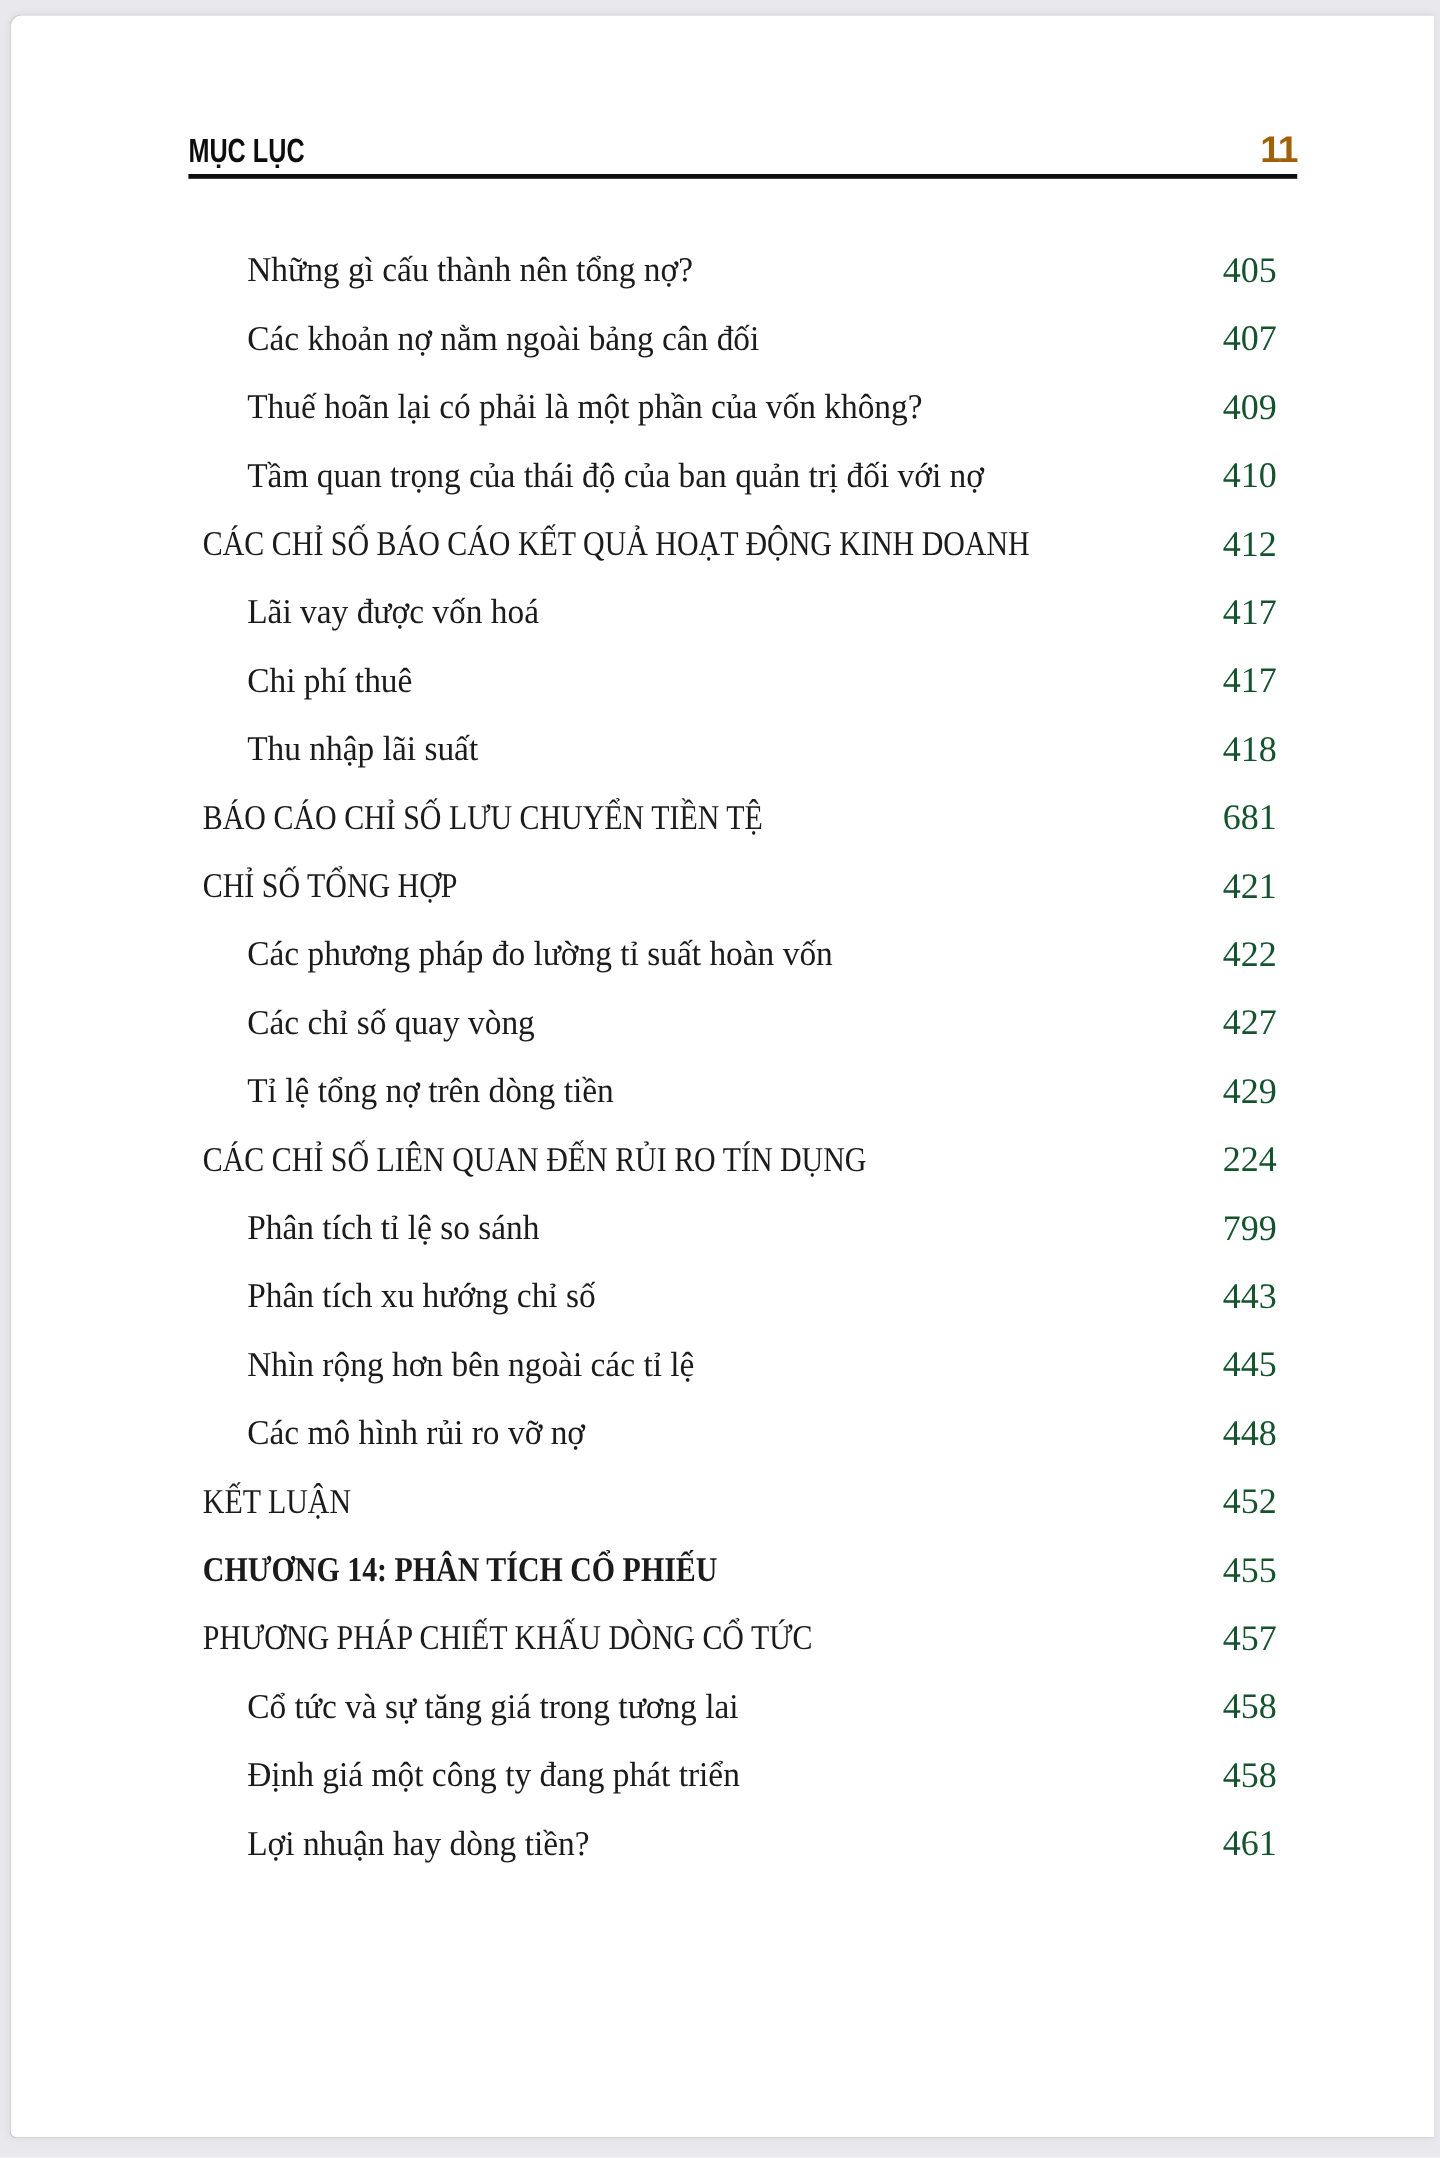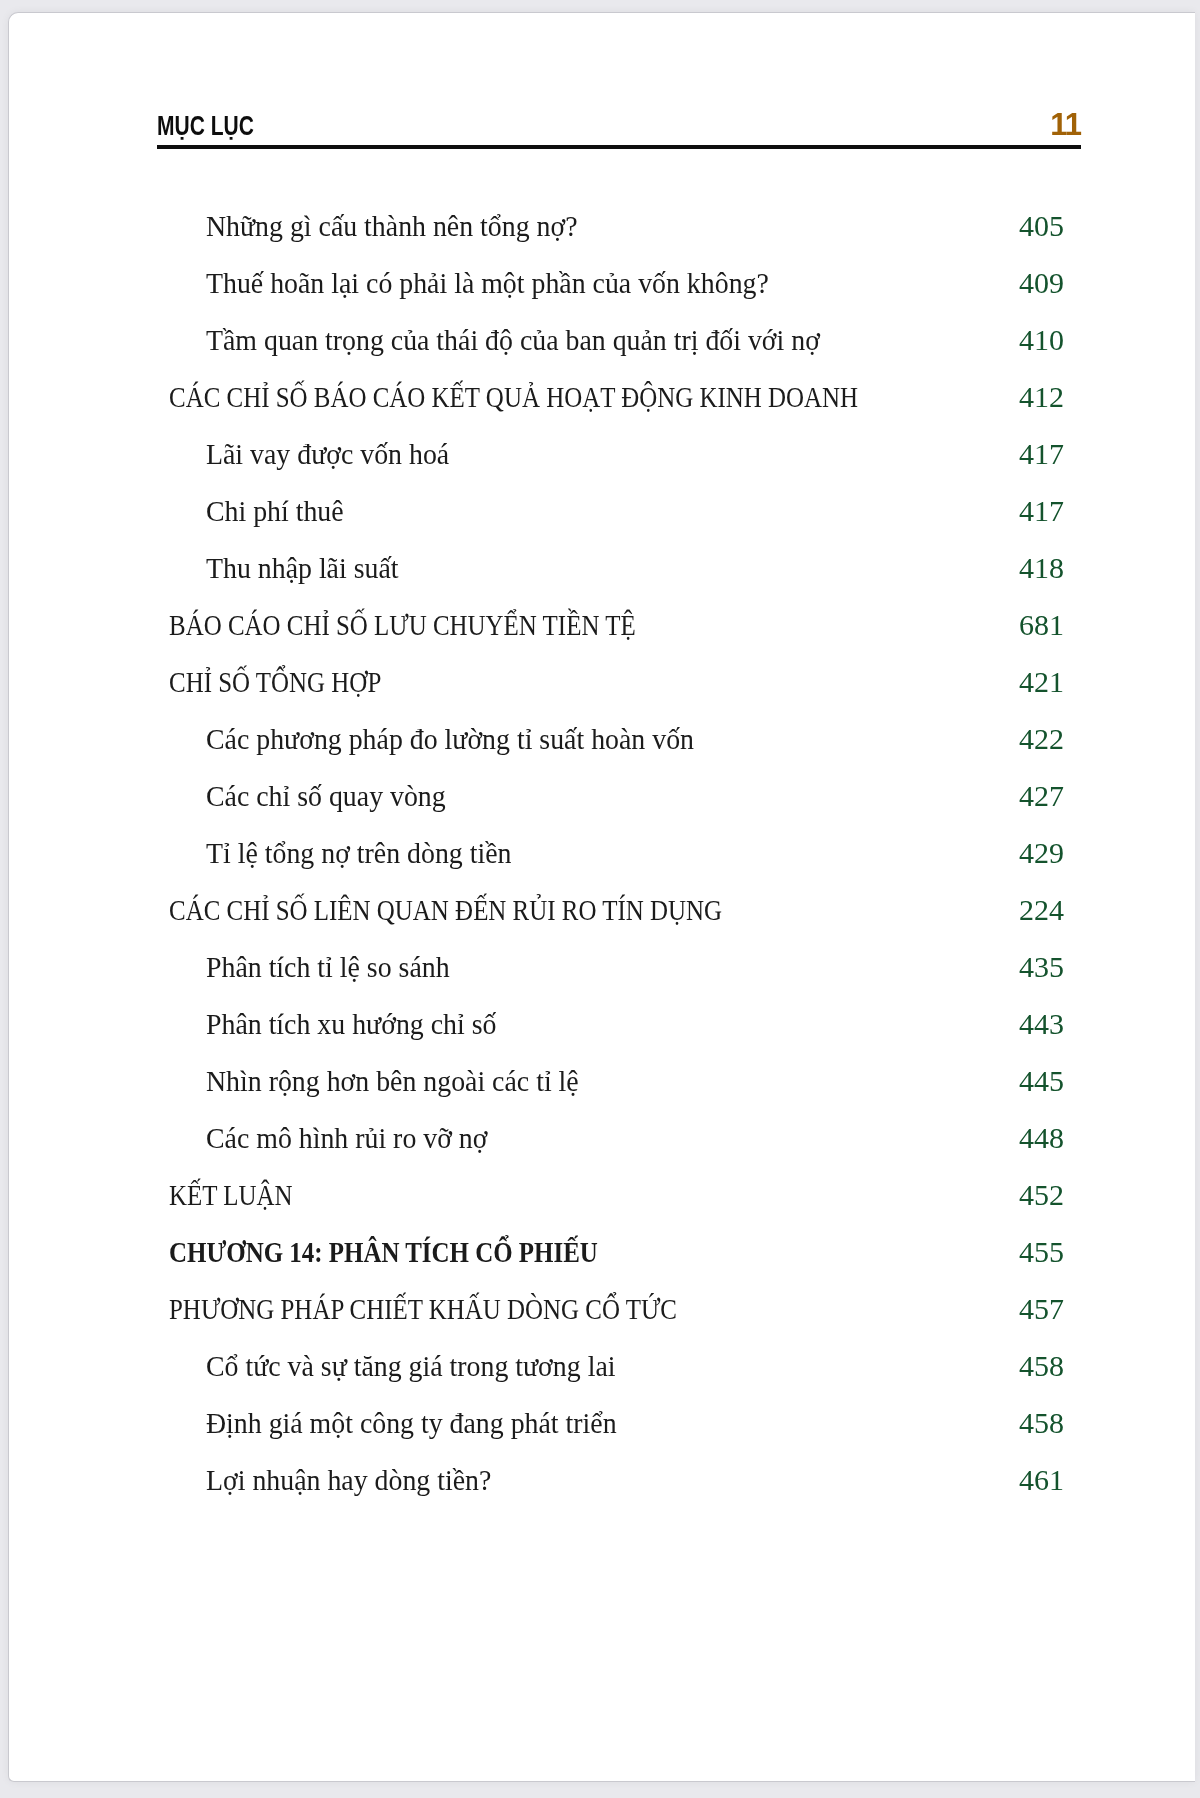--- a/index.html
+++ b/index.html
@@ -88,20 +88,24 @@
   <div class="header">
     <span class="header-title">MỤC LỤC</span>
     <span class="header-page">11</span>
   </div>
   <div class="toc">
       <div class="toc-row level-2">
         <span class="toc-label">Những gì cấu thành nên tổng nợ?</span>
         <span class="toc-page">405</span>
       </div>
       <div class="toc-row level-2">
+        <span class="toc-label">Các khoản nợ nằm ngoài bảng cân đối</span>
+        <span class="toc-page">407</span>
+      </div>
+      <div class="toc-row level-2">
         <span class="toc-label">Thuế hoãn lại có phải là một phần của vốn không?</span>
         <span class="toc-page">409</span>
       </div>
       <div class="toc-row level-2">
         <span class="toc-label">Tầm quan trọng của thái độ của ban quản trị đối với nợ</span>
         <span class="toc-page">410</span>
       </div>
       <div class="toc-row level-1">
         <span class="toc-label">CÁC CHỈ SỐ BÁO CÁO KẾT QUẢ HOẠT ĐỘNG KINH DOANH</span>
         <span class="toc-page">412</span>
@@ -137,21 +141,21 @@
       <div class="toc-row level-2">
         <span class="toc-label">Tỉ lệ tổng nợ trên dòng tiền</span>
         <span class="toc-page">429</span>
       </div>
       <div class="toc-row level-1">
         <span class="toc-label">CÁC CHỈ SỐ LIÊN QUAN ĐẾN RỦI RO TÍN DỤNG</span>
         <span class="toc-page">224</span>
       </div>
       <div class="toc-row level-2">
         <span class="toc-label">Phân tích tỉ lệ so sánh</span>
-        <span class="toc-page">435</span>
+        <span class="toc-page">799</span>
       </div>
       <div class="toc-row level-2">
         <span class="toc-label">Phân tích xu hướng chỉ số</span>
         <span class="toc-page">443</span>
       </div>
       <div class="toc-row level-2">
         <span class="toc-label">Nhìn rộng hơn bên ngoài các tỉ lệ</span>
         <span class="toc-page">445</span>
       </div>
       <div class="toc-row level-2">

